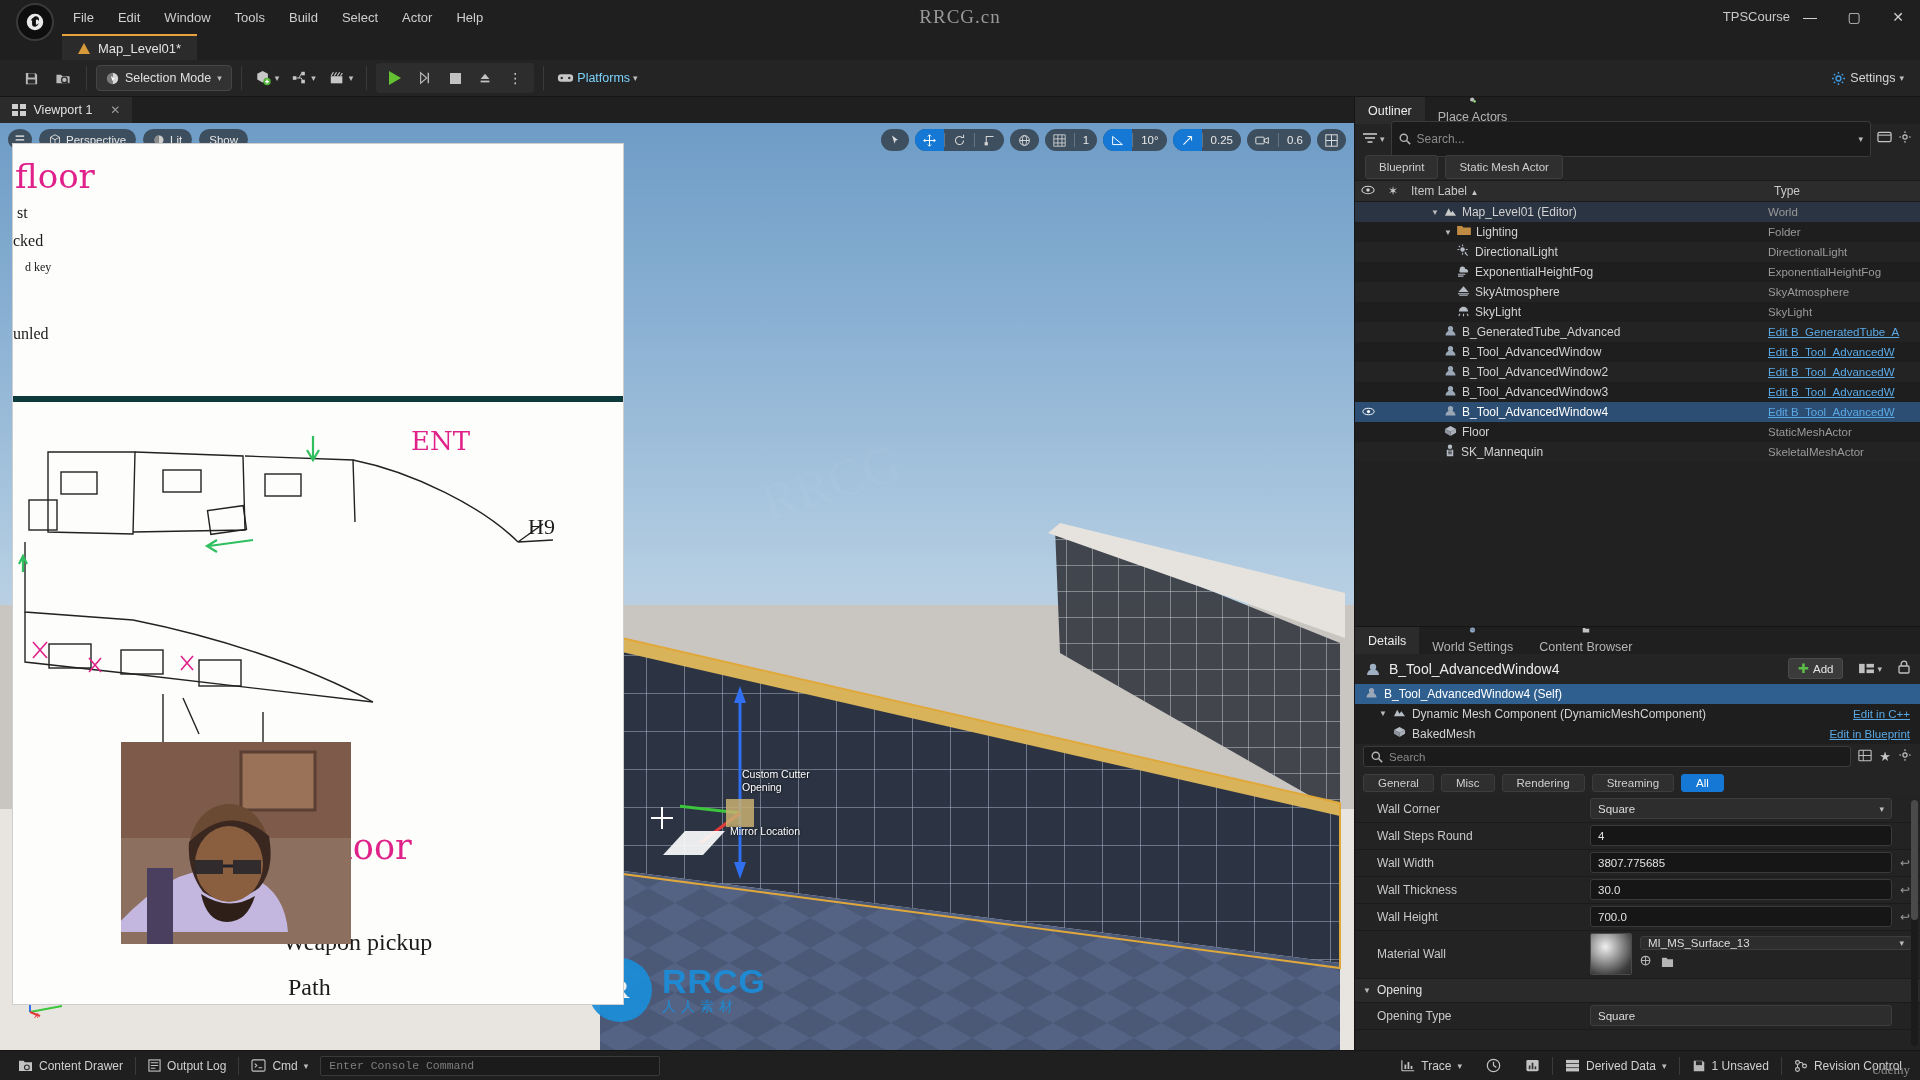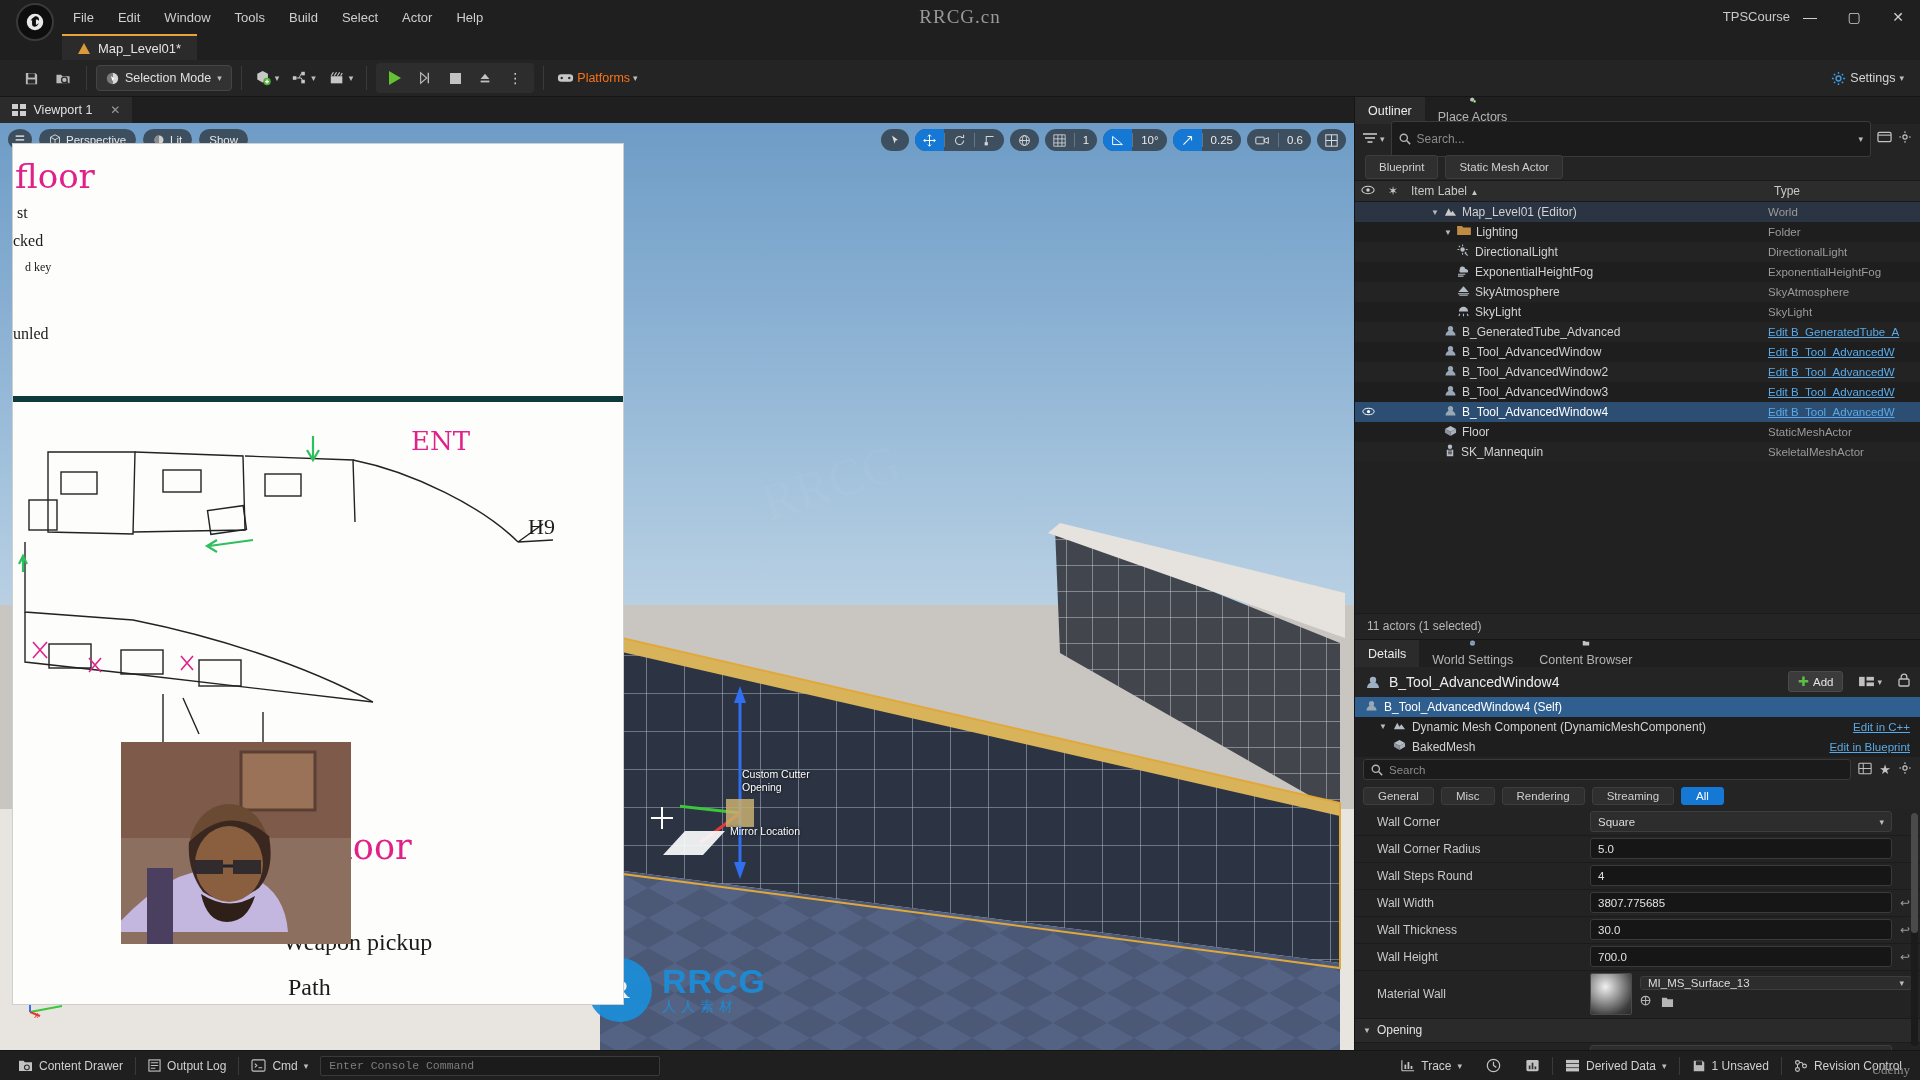--- a/index.html
+++ b/index.html
@@ -292,21 +292,21 @@
       </div>
     </div>
     <div class="tb-sep"></div>
     <div class="tb-group">
       <div class="tb-combo">
         <svg width="17" height="14" viewBox="0 0 18 14">
             <rect x="1" y="3" width="16" height="8" rx="3.5" fill="#c7c7c7"></rect>
             <circle cx="5" cy="7" r="1.3" fill="#2a2a2a"></circle>
             <circle cx="13" cy="7" r="1.3" fill="#2a2a2a"></circle>
           </svg>
-        <span style="font-size:12.5px;color:#f97316;">Platforms</span>
+        <span style="font-size:12.5px;color:#7dd3fc;">Platforms</span>
         <span class="dd-caret">▾</span>
       </div>
     </div>
     <div class="settings-right">
       <svg width="15" height="15" viewBox="0 0 16 16">
           <circle cx="8" cy="8" r="2.6" fill="none" stroke="#3d9ae0" stroke-width="1.5"></circle>
           <g stroke="#3d9ae0" stroke-width="1.5">
             <path d="M8 1v2M8 13v2M1 8h2M13 8h2M3.1 3.1l1.4 1.4M11.5 11.5l1.4 1.4M12.9 3.1l-1.4 1.4M4.5 11.5l-1.4 1.4"></path>
           </g>
         </svg>
@@ -818,21 +818,20 @@
                   <circle cx="6.5" cy="3" r="2.4" fill="#b6bcc6"></circle>
                   <rect x="3" y="6.2" width="7" height="7" fill="#b6bcc6"></rect>
                   <path d="M4.5 7.4h4M4.5 9h4M4.5 10.6h4" stroke="#2a2a2a" stroke-width="0.9"></path>
                 </svg></span>
               <span>SK_Mannequin</span>
             </div>
             <div class="o-type">SkeletalMeshActor</div>
           </div>
         </div>
 
-      <div class="out-count">11 actors (1 selected)</div>
 
       <div class="det-wrap">
         <div class="panel-tabs">
           <div class="ptab active">
             <svg width="14" height="13" viewBox="0 0 16 14">
                 <path d="M2 12l2-1 8-8-1-1-8 8z" fill="#cfcfcf"></path>
                 <path d="M11.5 1.5l1.5 1.5" stroke="#cfcfcf" stroke-width="1.4"></path>
               </svg>
             <span>Details</span>
             <span class="x-close">✕</span>
@@ -940,29 +939,20 @@
 
         <div class="props" id="props-list">
           <div class="scroll-track"></div>
           <div class="scroll-thumb"></div>
         <div class="prow">
               <div class="pname">Wall Corner</div>
               <div class="pval">
                 <div class="combo">
                   <span>Square</span>
                   <span class="dd-caret">▾</span>
-                </div>
-                <div class="revert"></div>
-              </div>
-            </div>
-            <div class="prow">
-              <div class="pname">Wall Corner Radius</div>
-              <div class="pval">
-                <div class="numfield">
-                  <span>5.0</span>
                 </div>
                 <div class="revert"></div>
               </div>
             </div>
             <div class="prow">
               <div class="pname">Wall Steps Round</div>
               <div class="pval">
                 <div class="numfield">
                   <span>4</span>
                 </div>

